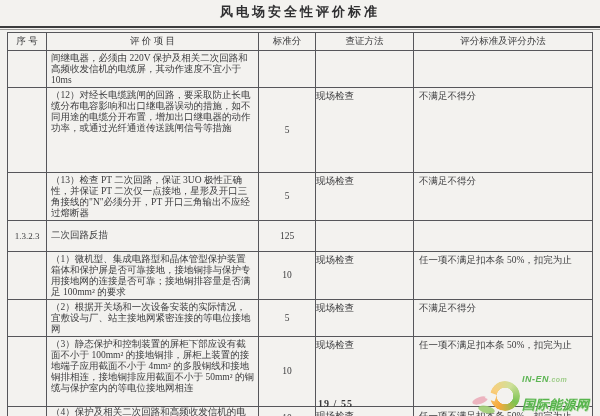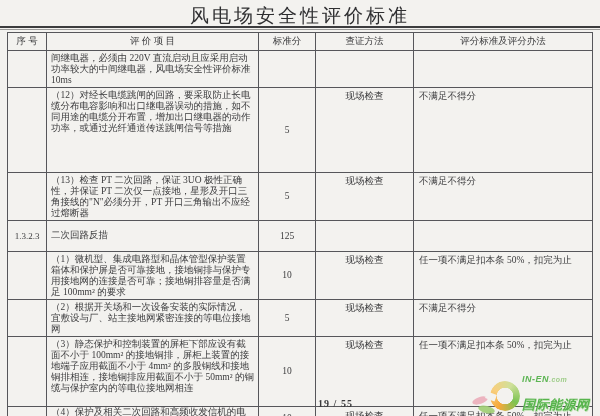--- a/index.html
+++ b/index.html
@@ -7,21 +7,21 @@
   body {
     font-family: "Liberation Serif", "DejaVu Serif", serif;
     background: #f3f2ef;
     color: #3b3b3d;
     position: relative;
   }
   .page { position: absolute; inset: 0; }
 
   .doc-title {
     position: absolute; top: 3px; left: 0; width: 100%;
-    text-align: center; font-size: 19px; font-weight: normal;
+    text-align: center; font-size: 13px; font-weight: bold;
     letter-spacing: 3px; color: #2f2f31;
   }
   .title-rule {
     position: absolute; top: 26px; left: 0; width: 100%; height: 4px;
     border-top: 2px solid #3c3c3e; border-bottom: 1px solid #9a9a98;
   }
 
   table.eval {
     position: absolute; top: 32px; left: 7px;
     border-collapse: collapse; table-layout: fixed;
@@ -36,21 +36,21 @@
   col.c-score { width: 57px; }
   col.c-method { width: 98px; }
   col.c-criteria { width: 179px; }
 
   tr.head { height: 18px; }
   th { font-weight: normal; text-align: center; vertical-align: middle; color: #3b3b3d; }
 
   td.no { text-align: center; vertical-align: middle; font-size: 9px; }
   td.item { text-align: left; vertical-align: top; padding: 2px 3px 1px 4px; }
   td.score { text-align: center; vertical-align: middle; }
-  td.method { text-align: center; vertical-align: top; padding-top: 3px; }
+  td.method { text-align: left; vertical-align: top; padding-top: 3px; }
   td.criteria { text-align: left; vertical-align: top; padding: 3px 3px 1px 5px; }
 
   tr.r0 { height: 27px; }
   tr.r1 { height: 85px; }
   tr.r2 { height: 43px; }
   tr.r3 { height: 31px; }
   tr.r4 { height: 46px; }
   tr.r5 { height: 34px; }
   tr.r6 { height: 70px; }
   tr.r7 { height: 20px; }
@@ -125,21 +125,21 @@
         <th>序  号</th>
         <th>评 价 项 目</th>
         <th>标准分</th>
         <th>查证方法</th>
         <th>评分标准及评分办法</th>
       </tr>
     </thead>
     <tbody>
         <tr class="r0">
           <td class="no"></td>
-          <td class="item">间继电器，必须由 220V 直流启动且应采用启动功率较大的中间继电器，风电场安全性评价标准 10ms</td>
+          <td class="item">间继电器，必须由 220V 保护及相关二次回路和高频收发信机的电缆屏，其动作速度不宜小于 10ms</td>
           <td class="score"></td>
           <td class="method"></td>
           <td class="criteria"></td>
         </tr>
         <tr class="r1">
           <td class="no"></td>
           <td class="item">（12）对经长电缆跳闸的回路，要采取防止长电缆分布电容影响和出口继电器误动的措施，如不同用途的电缆分开布置，增加出口继电器的动作功率，或通过光纤通道传送跳闸信号等措施</td>
           <td class="score">5</td>
           <td class="method">现场检查</td>
           <td class="criteria">不满足不得分</td>

